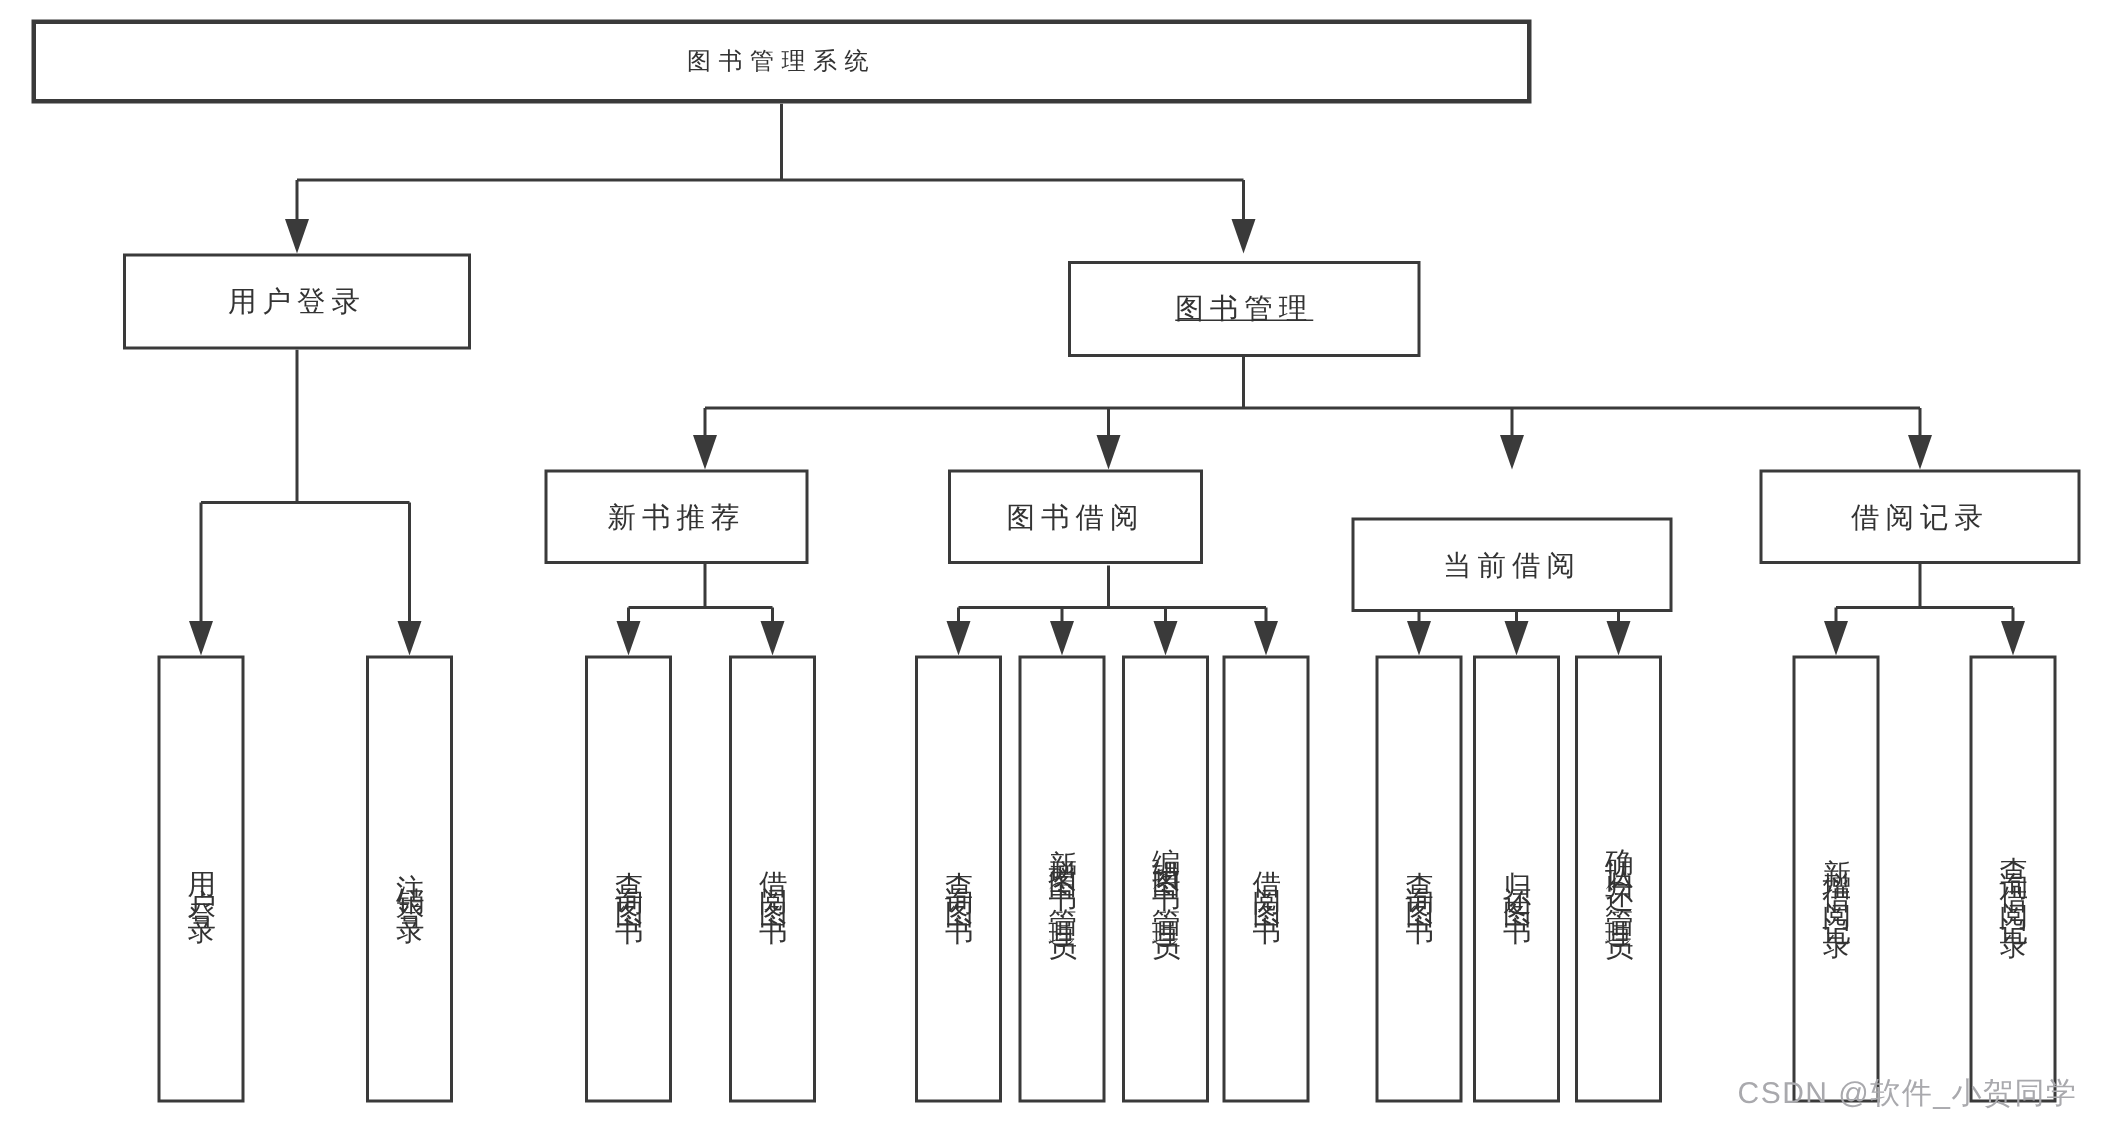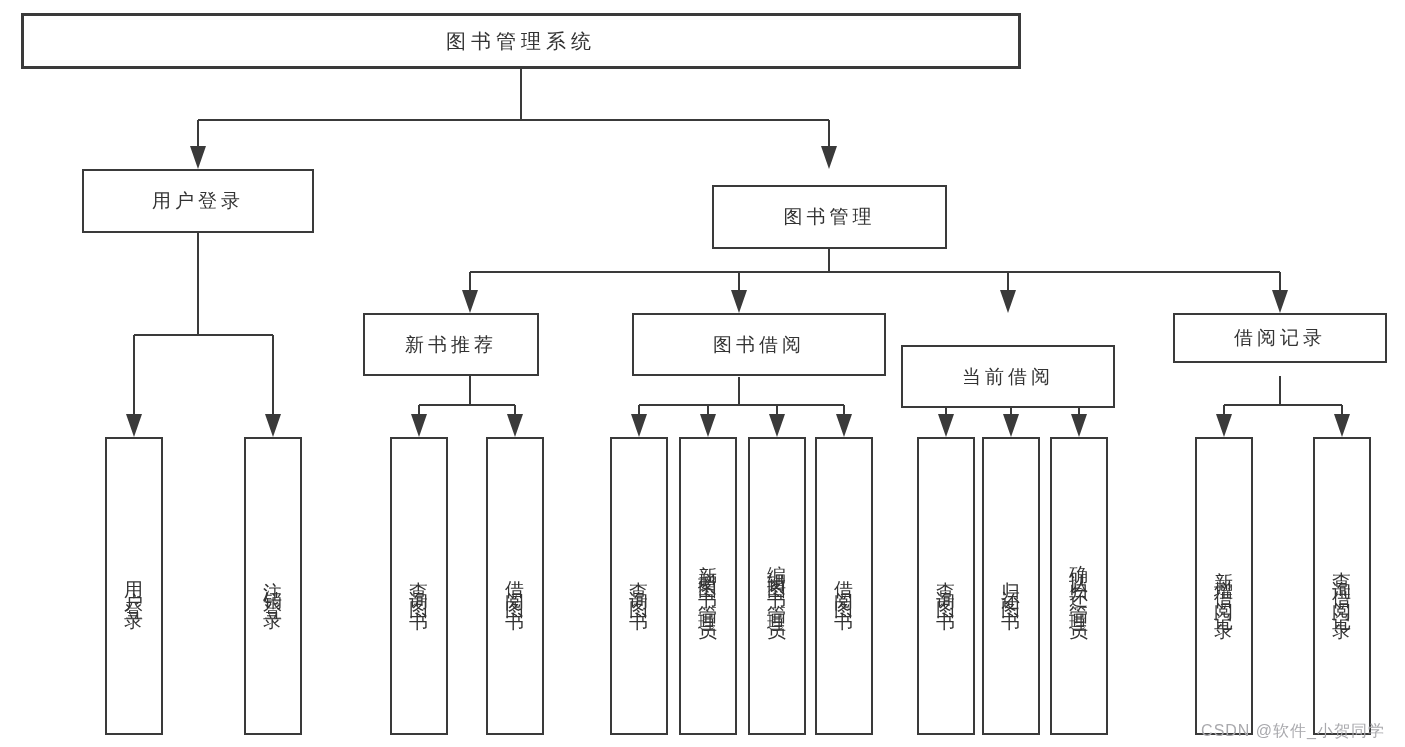--- a/index.html
+++ b/index.html
@@ -32,33 +32,33 @@
     justify-content: center;
     color: #333333;
   }
   .node .lbl {
     font-size: 19px;
     letter-spacing: 4px;
     white-space: nowrap;
     color: #333333;
   }
   .node.root { border-width: 3px; }
-  .node.root .lbl { font-size: 20px; letter-spacing: 5px; }
+  .node.root .lbl { font-size: 16px; letter-spacing: 5px; }
   .node.leaf .lbl {
     writing-mode: vertical-rl;
     letter-spacing: 10px;
     line-height: 1;
     font-size: 19px;
   }
   .node.leaf .lbl.tight { letter-spacing: 8px; }
   .watermark {
     position: absolute;
     right: 20px;
     bottom: 5px;
-    font-size: 16px;
+    font-size: 20px;
     color: #a9a9ad;
     letter-spacing: 1px;
     white-space: nowrap;
     pointer-events: none;
   }
 </style>
 </head>
 <body>
 
 <div class="canvas">
@@ -103,34 +103,34 @@
     </g>
   </svg>
 
   <div class="node root" style="left:21px; top:13px; width:1000px; height:56px;">
     <span class="lbl">图书管理系统</span>
   </div>
 
   <div class="node" style="left:82px; top:169px; width:232px; height:64px;">
     <span class="lbl">用户登录</span>
   </div>
-  <div class="node" style="left:712px; top:185px; width:235px; height:64px;">
+  <div class="node" style="left:712px; top:174px; width:235px; height:64px;text-decoration:underline;">
     <span class="lbl">图书管理</span>
   </div>
 
   <div class="node" style="left:363px; top:313px; width:176px; height:63px;">
     <span class="lbl">新书推荐</span>
   </div>
-  <div class="node" style="left:632px; top:313px; width:254px; height:63px;text-align:right;">
+  <div class="node" style="left:632px; top:313px; width:170px; height:63px;text-align:right;">
     <span class="lbl">图书借阅</span>
   </div>
   <div class="node" style="left:901px; top:313px; width:214px; height:63px;margin-top:32px;">
     <span class="lbl">当前借阅</span>
   </div>
-  <div class="node" style="left:1173px; top:313px; width:214px; height:50px;">
+  <div class="node" style="left:1173px; top:313px; width:214px; height:63px;">
     <span class="lbl">借阅记录</span>
   </div>
 
   <div class="node leaf" style="left:105px; top:437px; width:58px; height:298px;">
     <span class="lbl">用户登录</span>
   </div>
   <div class="node leaf" style="left:244px; top:437px; width:58px; height:298px;">
     <span class="lbl">注销登录</span>
   </div>
 

